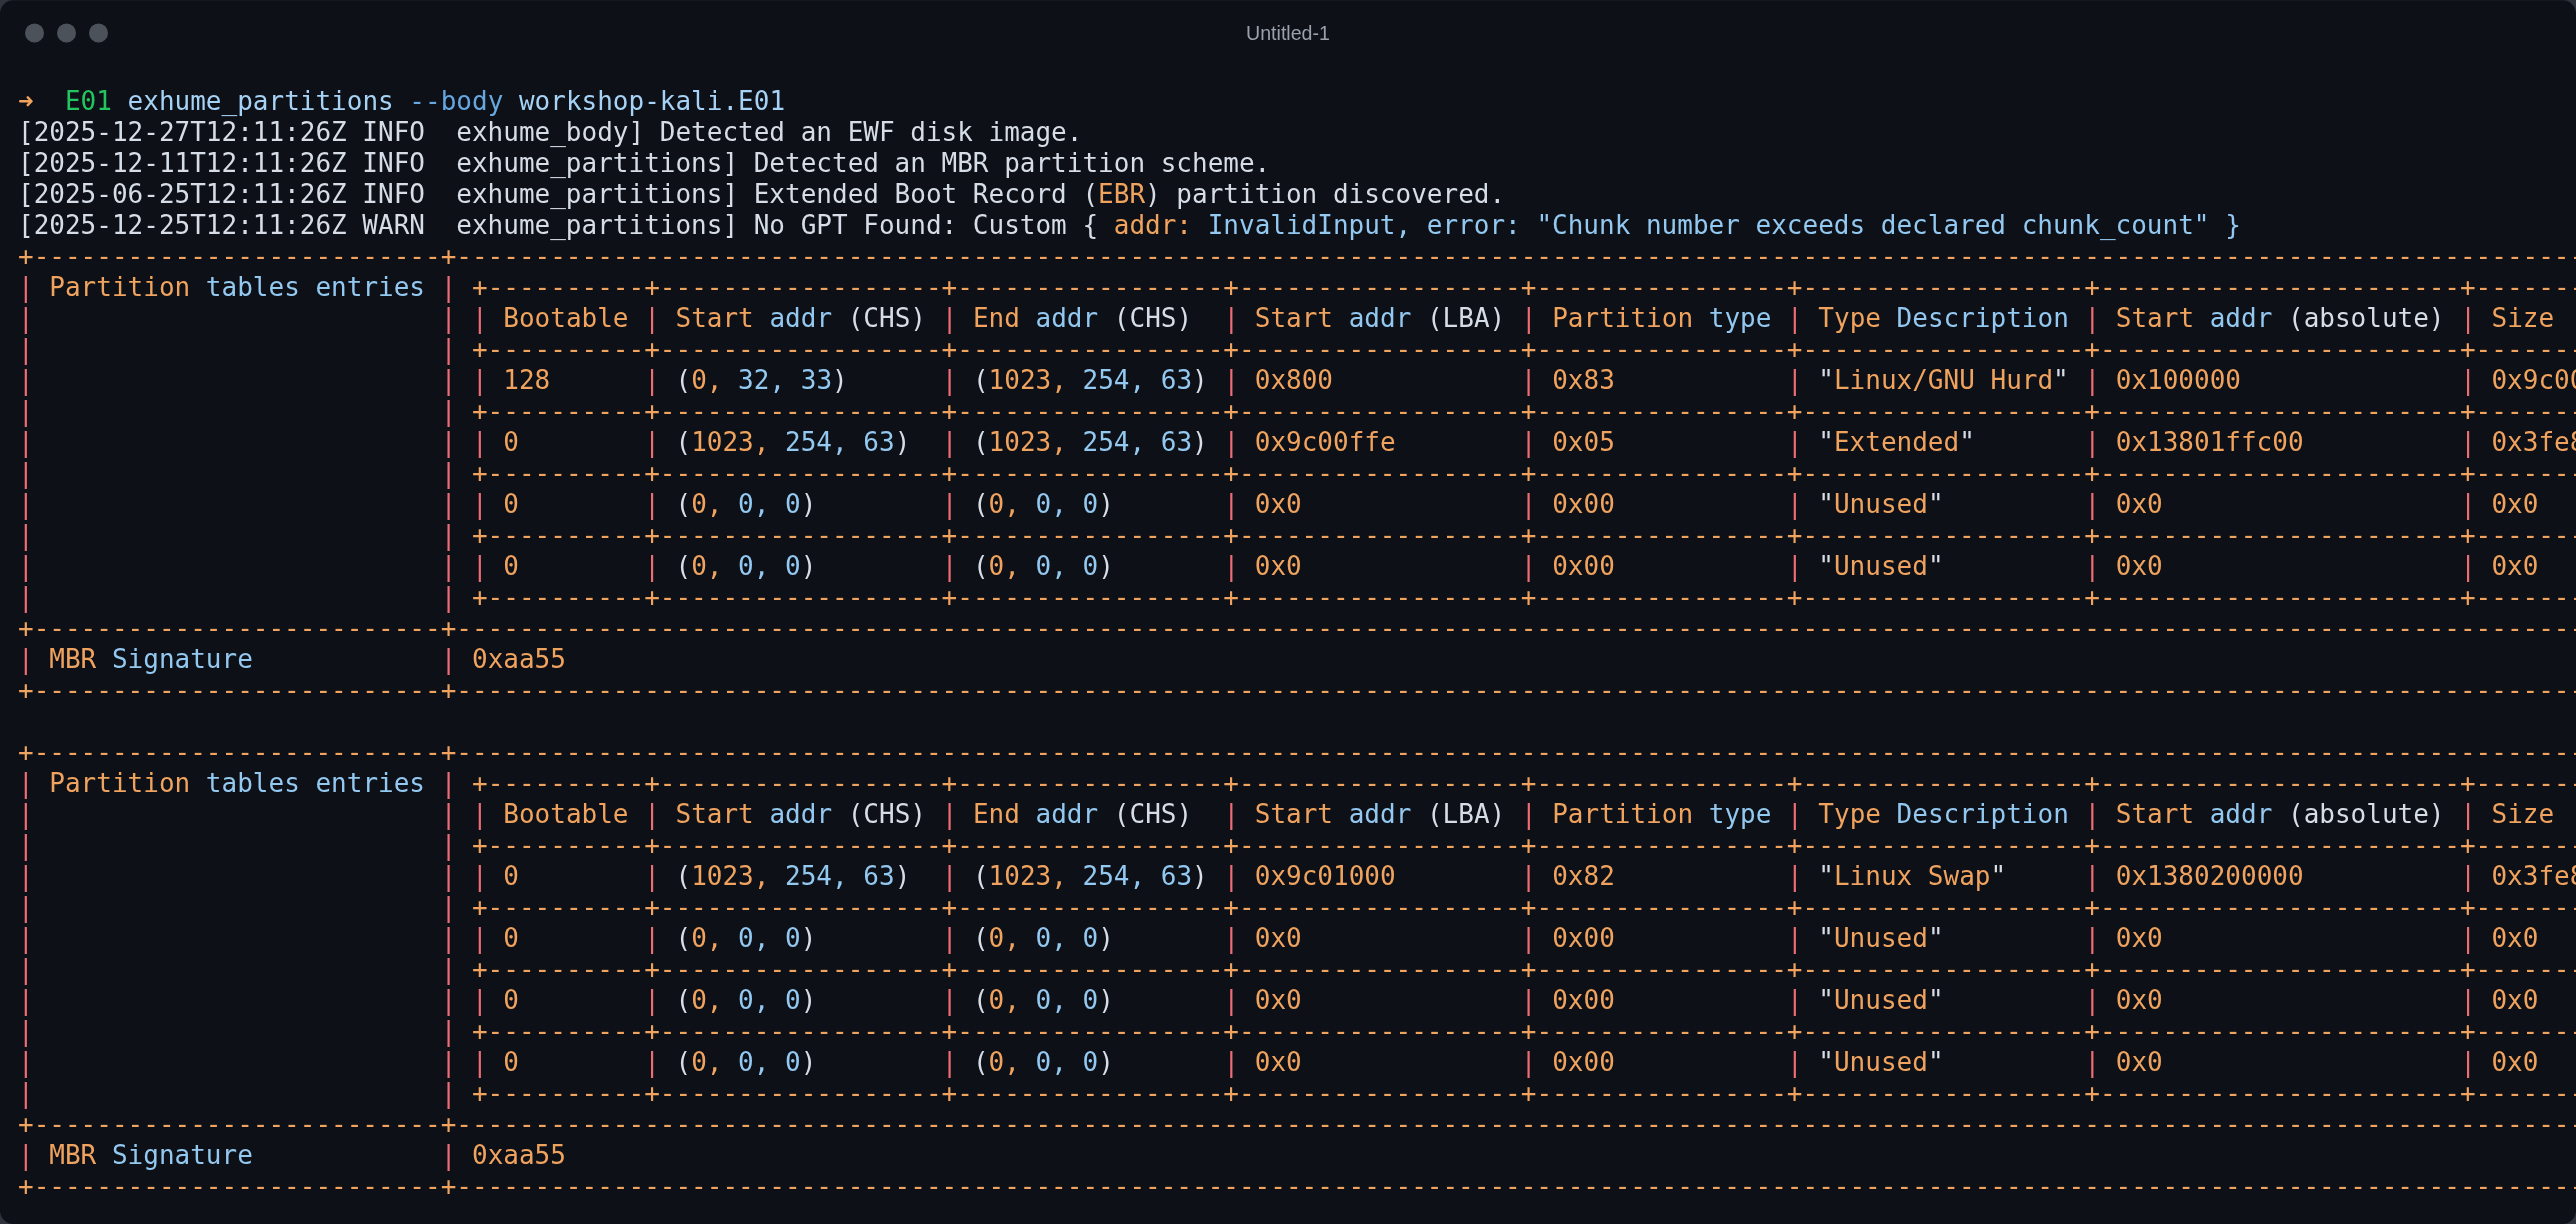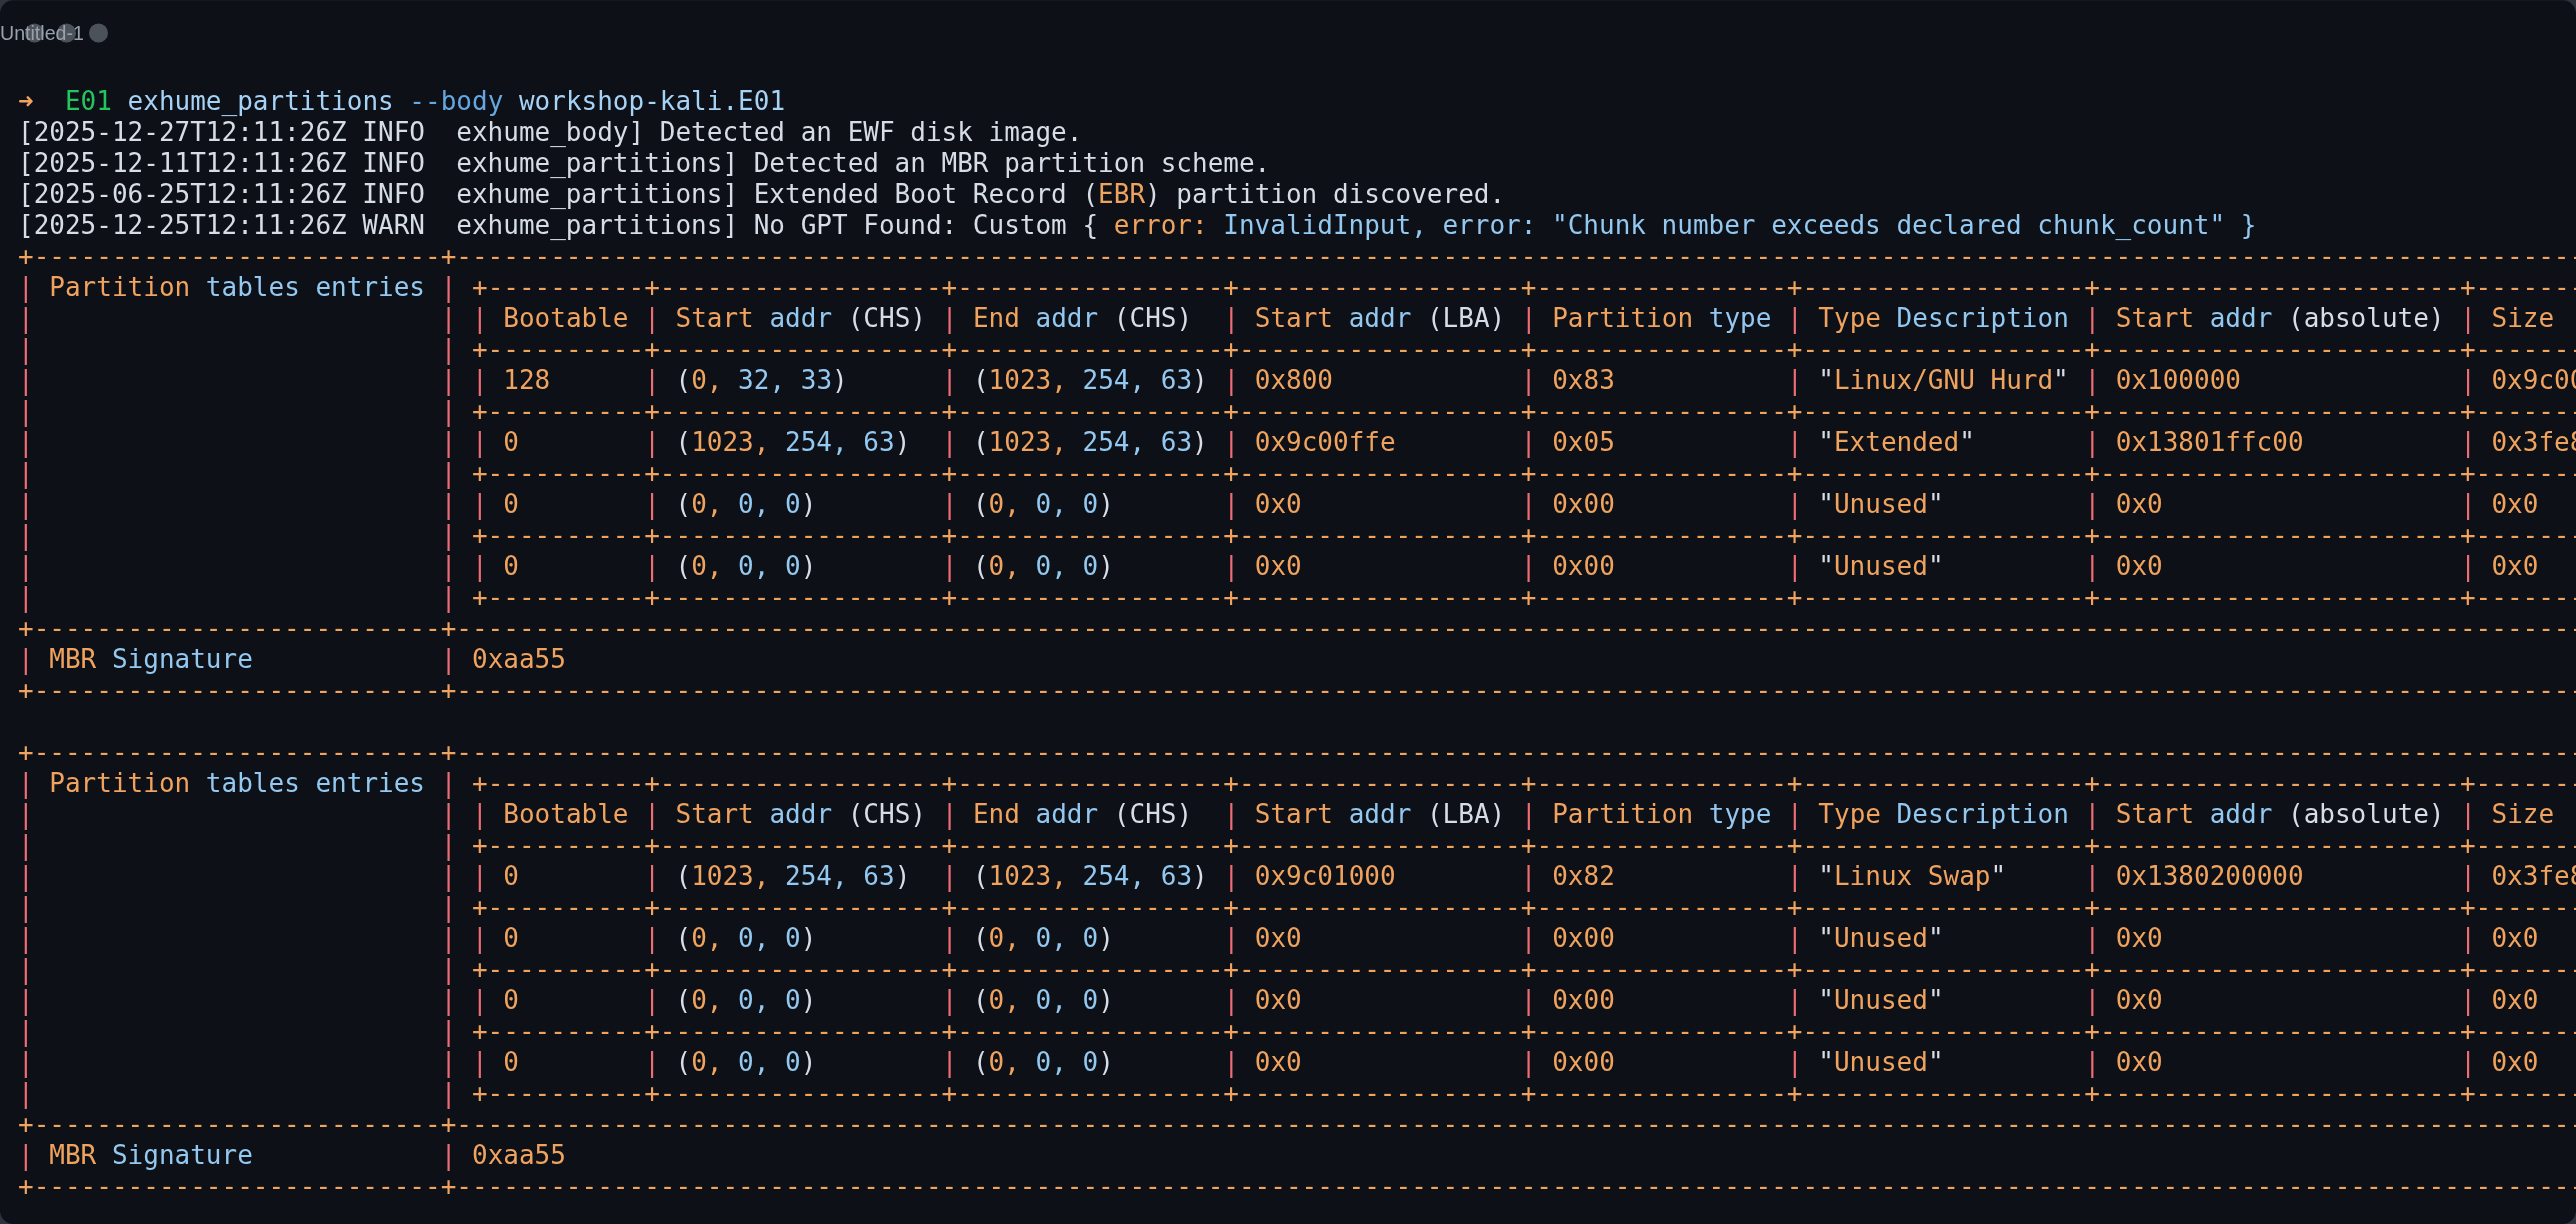--- a/index.html
+++ b/index.html
@@ -20,21 +20,21 @@
   .dots{
     position:absolute;left:25px;top:50%;transform:translateY(-50%);
     display:flex;
   }
   .dot{
     width:19px;height:19px;border-radius:50%;
     background:#4c525a;margin-right:13px;
   }
   .title{
     position:absolute;left:0;right:0;top:50%;transform:translateY(-50%);
-    text-align:left;
+    text-align:center;
     color:#9aa1ac;font-size:19.6px;
   }
   .screen{
     padding:19.6px 0 0 18px;
   }
   pre{
     margin:0;
     font-family:"DejaVu Sans Mono","DejaVu Sans",monospace;
     font-size:26px;line-height:31px;
     color:#d6dde6;
@@ -57,21 +57,21 @@
       <span class="dot"></span>
       <span class="dot"></span>
     </div>
     <div class="title">Untitled-1</div>
   </div>
   <div class="screen">
     <pre><span class="line"><span class="o">➜</span><span class="w">  </span><span class="c">E01</span><span class="w"> </span><span class="p">exhume_partitions</span><span class="w"> </span><span class="d">--body</span><span class="w"> </span><span class="p">workshop-kali.E01</span></span>
 <span class="line"><span class="w">[2025-12-27T12:11:26Z INFO  exhume_body] Detected an EWF disk image.</span></span>
 <span class="line"><span class="w">[2025-12-11T12:11:26Z INFO  exhume_partitions] Detected an MBR partition scheme.</span></span>
 <span class="line"><span class="w">[2025-06-25T12:11:26Z INFO  exhume_partitions] Extended Boot Record (</span><span class="o">EBR</span><span class="w">) partition discovered.</span></span>
-<span class="line"><span class="w">[2025-12-25T12:11:26Z WARN  exhume_partitions] No GPT Found: Custom { </span><span class="o">error:</span><span class="b"> InvalidInput, error: "Chunk number exceeds declared chunk_count" }</span></span>
+<span class="line"><span class="w">[2025-12-25T12:11:26Z WARN  exhume_partitions] No GPT Found: Custom { </span><span class="o">addr:</span><span class="b"> InvalidInput, error: "Chunk number exceeds declared chunk_count" }</span></span>
 <span class="line"><span class="o">+--------------------------+---------------------------------------------------------------------------------------------------------------------------------------------------+</span></span>
 <span class="line"><span class="s">| </span><span class="o">Partition</span><span class="w"> </span><span class="b">tables entries</span><span class="w"></span><span class="s"> | </span><span class="o">+----------+------------------+-----------------+------------------+----------------+------------------+-----------------------+----------------+</span></span>
 <span class="line"><span class="s">| </span><span class="w">                        </span><span class="s"> | </span><span class="s">|</span><span class="w"> </span><span class="o">Bootable</span><span class="w"> </span><span class="s">|</span><span class="w"> </span><span class="o">Start</span><span class="b"> addr</span><span class="w"> (CHS)</span><span class="w"> </span><span class="s">|</span><span class="w"> </span><span class="o">End</span><span class="b"> addr</span><span class="w"> (CHS)</span><span class="w">  </span><span class="s">|</span><span class="w"> </span><span class="o">Start</span><span class="b"> addr</span><span class="w"> (LBA)</span><span class="w"> </span><span class="s">|</span><span class="w"> </span><span class="o">Partition</span><span class="b"> type</span><span class="w"> </span><span class="s">|</span><span class="w"> </span><span class="o">Type</span><span class="b"> Description</span><span class="w"> </span><span class="s">|</span><span class="w"> </span><span class="o">Start</span><span class="b"> addr</span><span class="w"> (absolute)</span><span class="w"> </span><span class="s">|</span><span class="w"> </span><span class="o">Size</span></span>
 <span class="line"><span class="s">| </span><span class="w">                        </span><span class="s"> | </span><span class="o">+----------+------------------+-----------------+------------------+----------------+------------------+-----------------------+----------------+</span></span>
 <span class="line"><span class="s">| </span><span class="w">                        </span><span class="s"> | </span><span class="s">|</span><span class="w"> </span><span class="o">128</span><span class="w">      </span><span class="s">|</span><span class="w"> </span><span class="w">(</span><span class="o">0, </span><span class="b">32, </span><span class="b">33</span><span class="w">)</span><span class="w">      </span><span class="s">|</span><span class="w"> </span><span class="w">(</span><span class="o">1023, </span><span class="b">254, </span><span class="b">63</span><span class="w">)</span><span class="w"> </span><span class="s">|</span><span class="w"> </span><span class="o">0x800</span><span class="w">            </span><span class="s">|</span><span class="w"> </span><span class="o">0x83</span><span class="w">           </span><span class="s">|</span><span class="w"> </span><span class="w">"</span><span class="o">Linux/GNU Hurd</span><span class="w">"</span><span class="w"> </span><span class="s">|</span><span class="w"> </span><span class="o">0x100000</span><span class="w">              </span><span class="s">|</span><span class="w"> </span><span class="o">0x9c00000</span></span>
 <span class="line"><span class="s">| </span><span class="w">                        </span><span class="s"> | </span><span class="o">+----------+------------------+-----------------+------------------+----------------+------------------+-----------------------+----------------+</span></span>
 <span class="line"><span class="s">| </span><span class="w">                        </span><span class="s"> | </span><span class="s">|</span><span class="w"> </span><span class="o">0</span><span class="w">        </span><span class="s">|</span><span class="w"> </span><span class="w">(</span><span class="o">1023, </span><span class="b">254, </span><span class="b">63</span><span class="w">)</span><span class="w">  </span><span class="s">|</span><span class="w"> </span><span class="w">(</span><span class="o">1023, </span><span class="b">254, </span><span class="b">63</span><span class="w">)</span><span class="w"> </span><span class="s">|</span><span class="w"> </span><span class="o">0x9c00ffe</span><span class="w">        </span><span class="s">|</span><span class="w"> </span><span class="o">0x05</span><span class="w">           </span><span class="s">|</span><span class="w"> </span><span class="w">"</span><span class="o">Extended</span><span class="w">"</span><span class="w">       </span><span class="s">|</span><span class="w"> </span><span class="o">0x13801ffc00</span><span class="w">          </span><span class="s">|</span><span class="w"> </span><span class="o">0x3fe802</span></span>
 <span class="line"><span class="s">| </span><span class="w">                        </span><span class="s"> | </span><span class="o">+----------+------------------+-----------------+------------------+----------------+------------------+-----------------------+----------------+</span></span>
 <span class="line"><span class="s">| </span><span class="w">                        </span><span class="s"> | </span><span class="s">|</span><span class="w"> </span><span class="o">0</span><span class="w">        </span><span class="s">|</span><span class="w"> </span><span class="w">(</span><span class="o">0, </span><span class="b">0, </span><span class="b">0</span><span class="w">)</span><span class="w">        </span><span class="s">|</span><span class="w"> </span><span class="w">(</span><span class="o">0, </span><span class="b">0, </span><span class="b">0</span><span class="w">)</span><span class="w">       </span><span class="s">|</span><span class="w"> </span><span class="o">0x0</span><span class="w">              </span><span class="s">|</span><span class="w"> </span><span class="o">0x00</span><span class="w">           </span><span class="s">|</span><span class="w"> </span><span class="w">"</span><span class="o">Unused</span><span class="w">"</span><span class="w">         </span><span class="s">|</span><span class="w"> </span><span class="o">0x0</span><span class="w">                   </span><span class="s">|</span><span class="w"> </span><span class="o">0x0</span><span class="w">            </span></span>
 <span class="line"><span class="s">| </span><span class="w">                        </span><span class="s"> | </span><span class="o">+----------+------------------+-----------------+------------------+----------------+------------------+-----------------------+----------------+</span></span>

